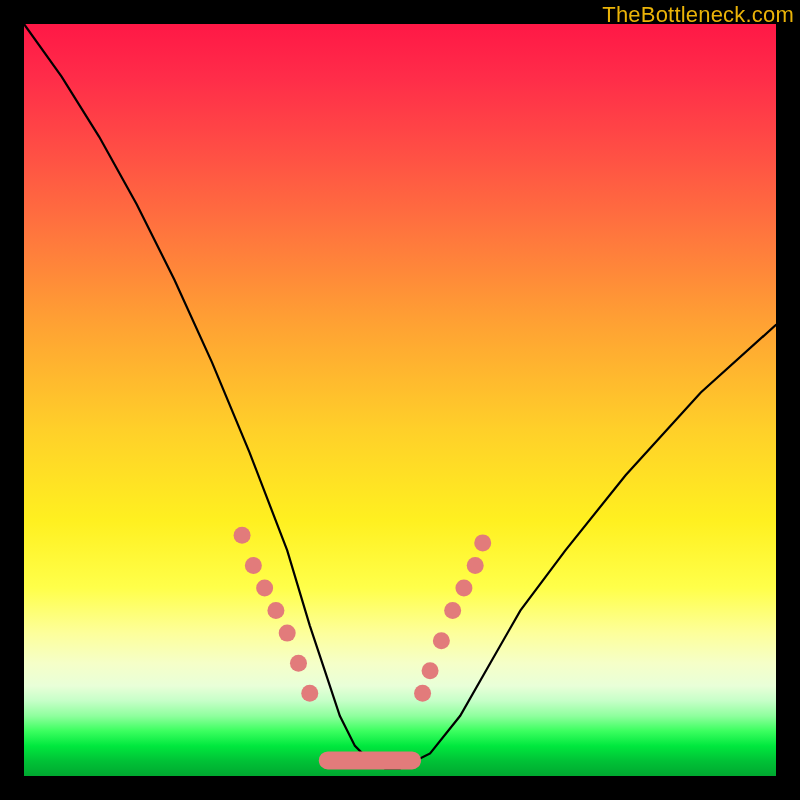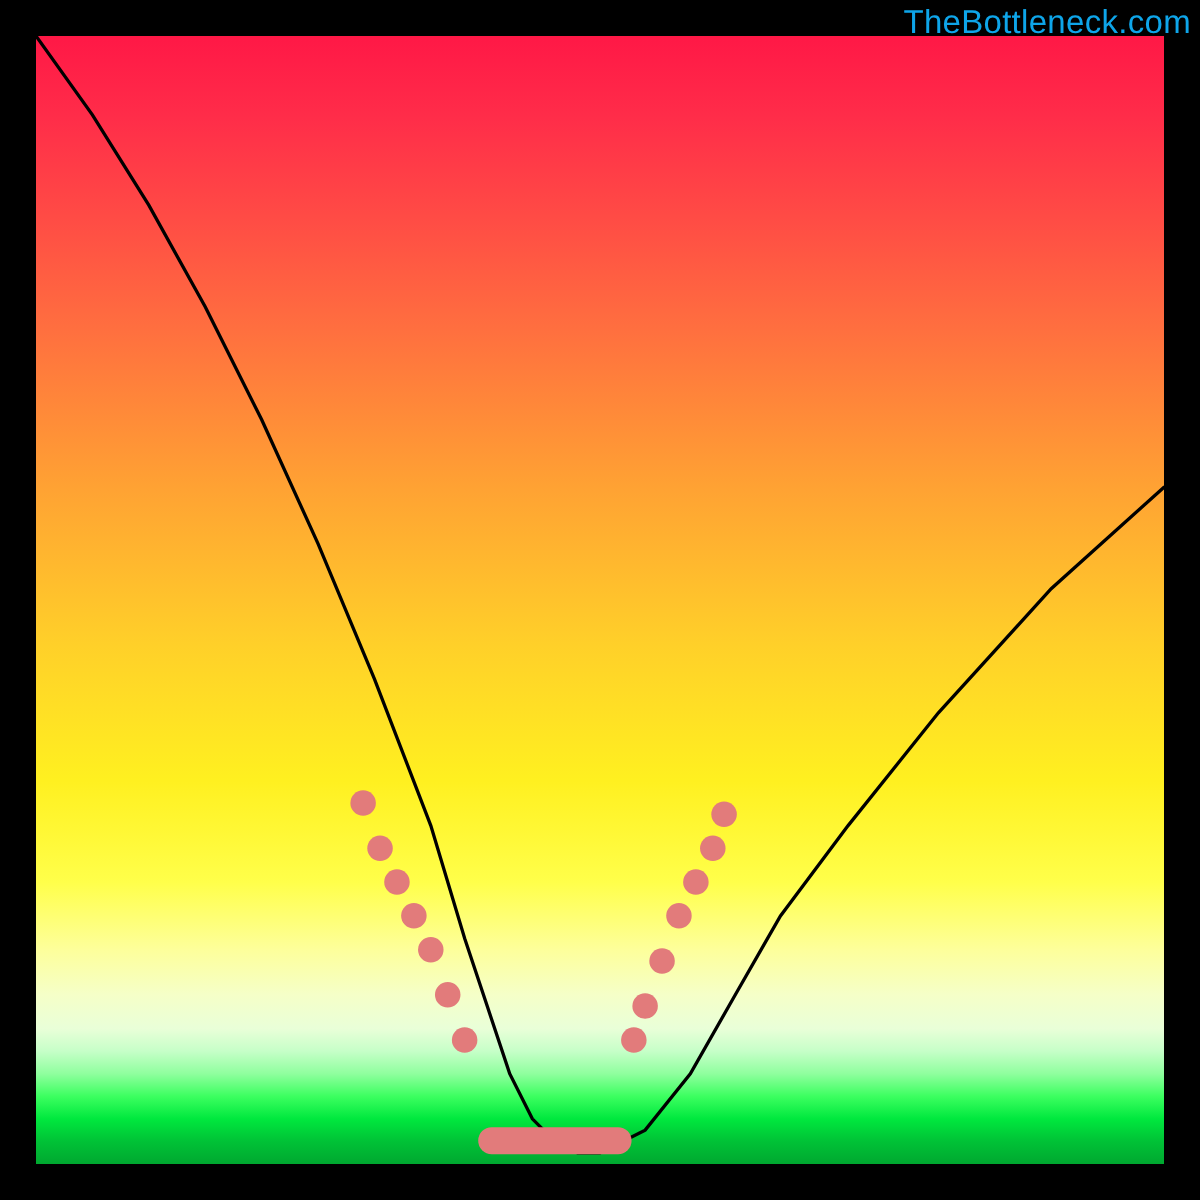--- a/index.html
+++ b/index.html
@@ -51,21 +51,21 @@
       #3cff60 94%,
       #00e83e 96%,
       #00c236 98%,
       #00a830 100%
     );
   }
   .watermark {
     position: absolute;
     top: 2px;
     right: 6px;
-    color: #0ea5e9;
+    color: #eab308;
     font-size: 22px;
     font-weight: 400;
     letter-spacing: 0.2px;
     z-index: 50;
     user-select: none;
   }
   svg.curve {
     position: absolute;
     top: 0;
     left: 0;

